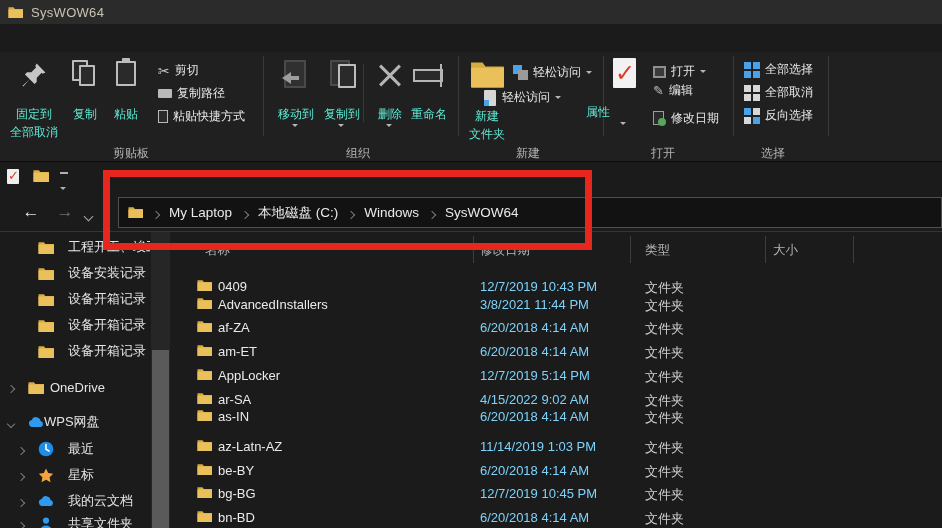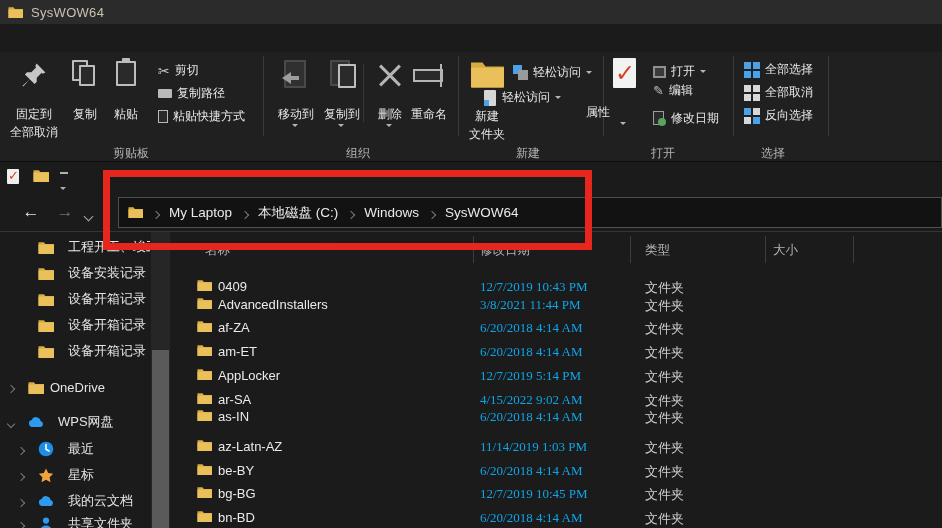--- a/index.html
+++ b/index.html
@@ -17,21 +17,21 @@
   .tab-file   { left:7px;  width:56px; background:#4c4c4c; color:#fff; }
   .tab-active { left:68px; width:54px; background:#1f1f1f; }
   .tab-share  { left:126px; width:52px; }
   .tab-view   { left:182px; width:50px; }
 
   
   .ribbon { position:absolute; left:0; top:52px; width:942px; height:110px; background:#202020; border-bottom:1px solid #0c0c0c; }
   .rsep { position:absolute; top:4px; height:80px; width:1px; background:#3a3a3a; }
   .rsep-mini { position:absolute; top:12px; height:58px; width:1px; background:#383838; }
   .glabel { position:absolute; top:93px; font-size:12px; color:#b4b4b4; text-align:center; }
-  .rbtn-label { position:absolute; font-size:12px; color:#e5e5e5; text-align:center; white-space:nowrap; }
+  .rbtn-label { position:absolute; font-size:12px; color:#5eead4; text-align:center; white-space:nowrap; }
   .rsmall { position:absolute; display:flex; align-items:center; gap:5px; font-size:12px; color:#e8e8e8; white-space:nowrap; }
   .drop { width:0; height:0; border-left:4px solid transparent; border-right:4px solid transparent; border-top:4px solid #b5b5b5; display:inline-block; }
   .drop-sm { border-left-width:3px; border-right-width:3px; border-top-width:3px; }
 
   
   .icon { display:inline-block; line-height:0; }
   .icon svg { display:block; }
 
   
   .doc { position:absolute; border:2px solid #bdbdbd; background:#2a2a2a; border-radius:1px; }
@@ -67,21 +67,21 @@
   .side-item .lbl { margin-left:8px; }
   .side-chev { position:absolute; }
   .vscroll { position:absolute; left:151px; top:232px; width:19px; height:296px; background:#262626; }
   .vthumb { position:absolute; left:1px; width:17px; background:#5a5a5a; }
 
   .filelist { position:absolute; left:185px; top:232px; width:757px; height:296px; }
   .colhead { position:absolute; font-size:12.5px; color:#b5b5b5; top:10px; white-space:nowrap; cursor:default; }
   .coldiv { position:absolute; top:4px; height:27px; width:1px; background:#3d3d3d; }
   .frow { position:absolute; left:0; width:757px; height:22px; }
   .frow .fname { position:absolute; left:33px; top:3px; font-size:13px; color:#eaeaea; white-space:nowrap; }
-  .frow .fdate { position:absolute; left:295px; top:3px; font-size:13px; color:#0ea5e9; white-space:nowrap;font-family:Liberation Serif, serif; }
+  .frow .fdate { position:absolute; left:295px; top:3px; font-size:13px; color:#7dd3fc; white-space:nowrap; }
   .frow .ftype { position:absolute; left:460px; top:3px; font-size:13px; color:#cfcfcf; white-space:nowrap; }
   .frow .fsize { position:absolute; left:588px; top:3px; font-size:13px; color:#cfcfcf; white-space:nowrap; }
   .frow .ficon { position:absolute; left:12px; top:3px; }
 
   
   .red-box { position:absolute; left:103px; top:170px; width:489px; height:80px; border:7px solid #e7261d; z-index:50; pointer-events:none; }
 </style>
 </head>
 <body>
 
@@ -372,21 +372,21 @@
         </span>
         <span class="lbl" style="position:absolute;left:42px">OneDrive</span>
       </div>
       <div class="side-item" style="top: 179px;">
         <span class="side-chev" style="left:8px"><span class="chev chev-down chev-dim" style="width:6px;height:6px"></span></span>
         <span class="icon" style="position:absolute;left:28px;width:16px">
           <svg viewBox="0 0 20 13" width="100%">
             <path style="fill:#2e9bf0" d="M5.2 12.6a4.4 4.4 0 0 1-.5-8.7A5.7 5.7 0 0 1 15.7 5.1a3.8 3.8 0 0 1-.4 7.5z"></path>
           </svg>
         </span>
-        <span class="lbl" style="position:absolute;left:50px">WPS网盘</span>
+        <span class="lbl" style="position:absolute;left:36px">WPS网盘</span>
       </div>
       <div class="side-item" style="top: 206px;">
         <span class="side-chev" style="left:18px"><span class="chev chev-right chev-dim" style="width:6px;height:6px"></span></span>
         <span class="icon" style="position:absolute;left:38px;width:16px">
           <svg viewBox="0 0 16 16" width="100%">
             <circle cx="8" cy="8" r="7.3" style="fill:#1e8de8"></circle>
             <path d="M8 3.6V8.3L11 10" style="stroke:#fff;stroke-width:1.6;fill:none;stroke-linecap:round"></path>
           </svg>
         </span>
         <span class="lbl" style="position:absolute;left:60px">最近</span>

